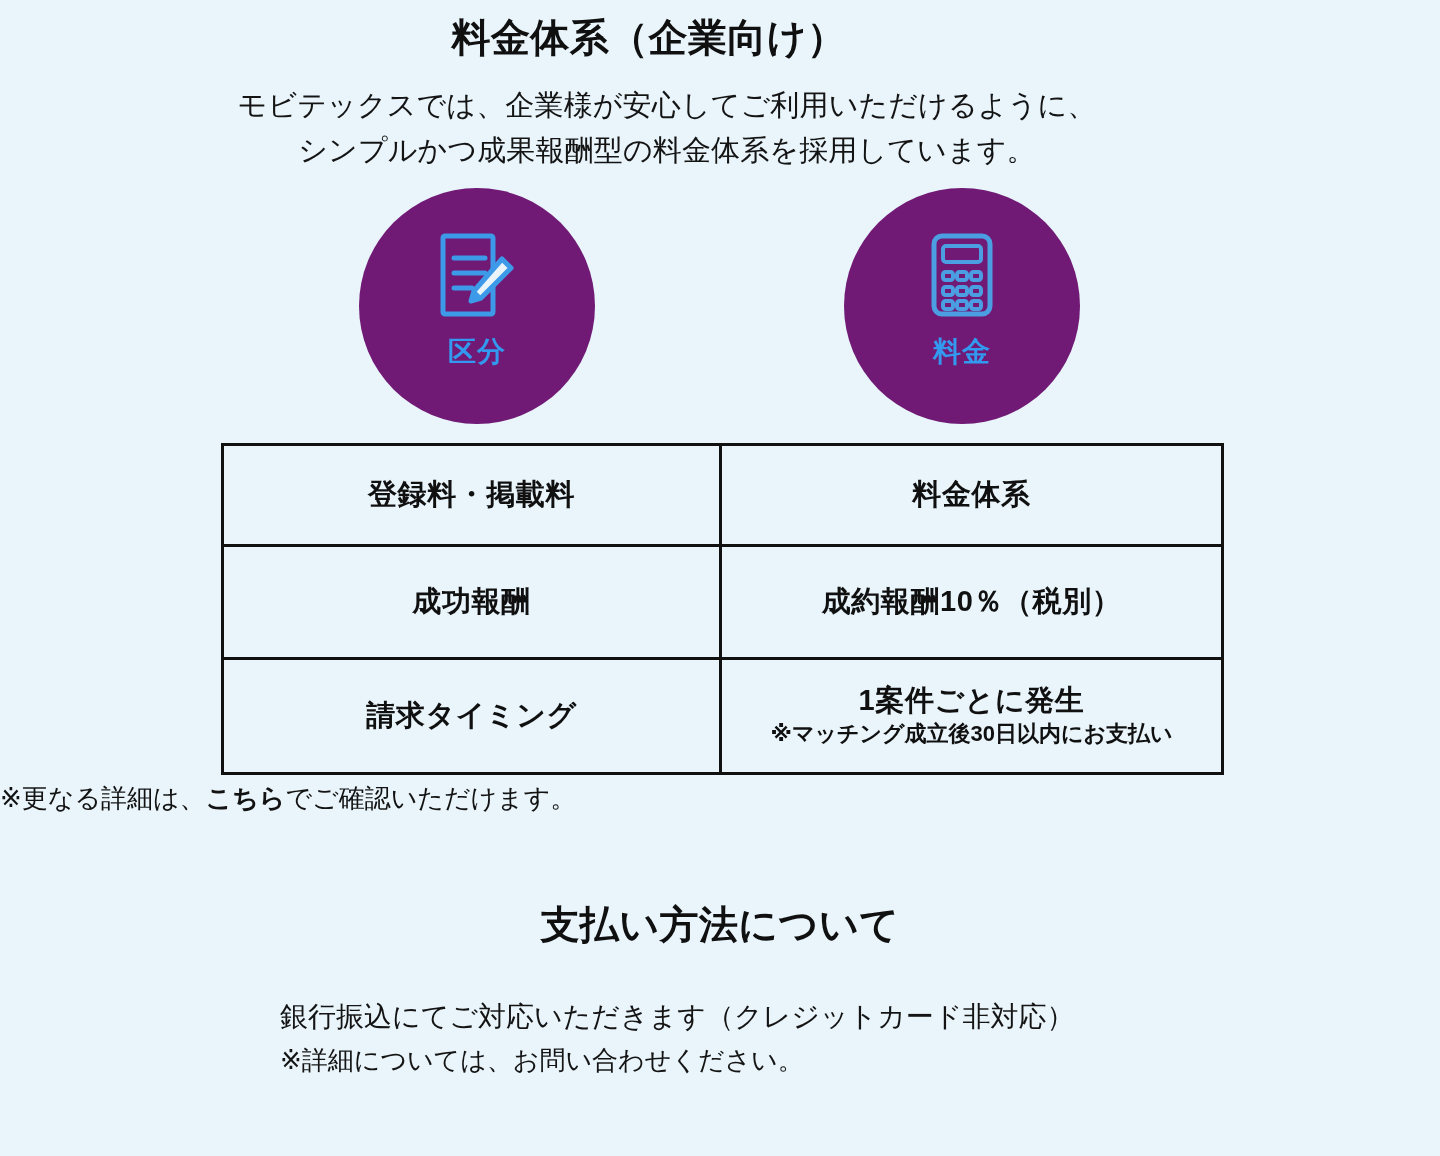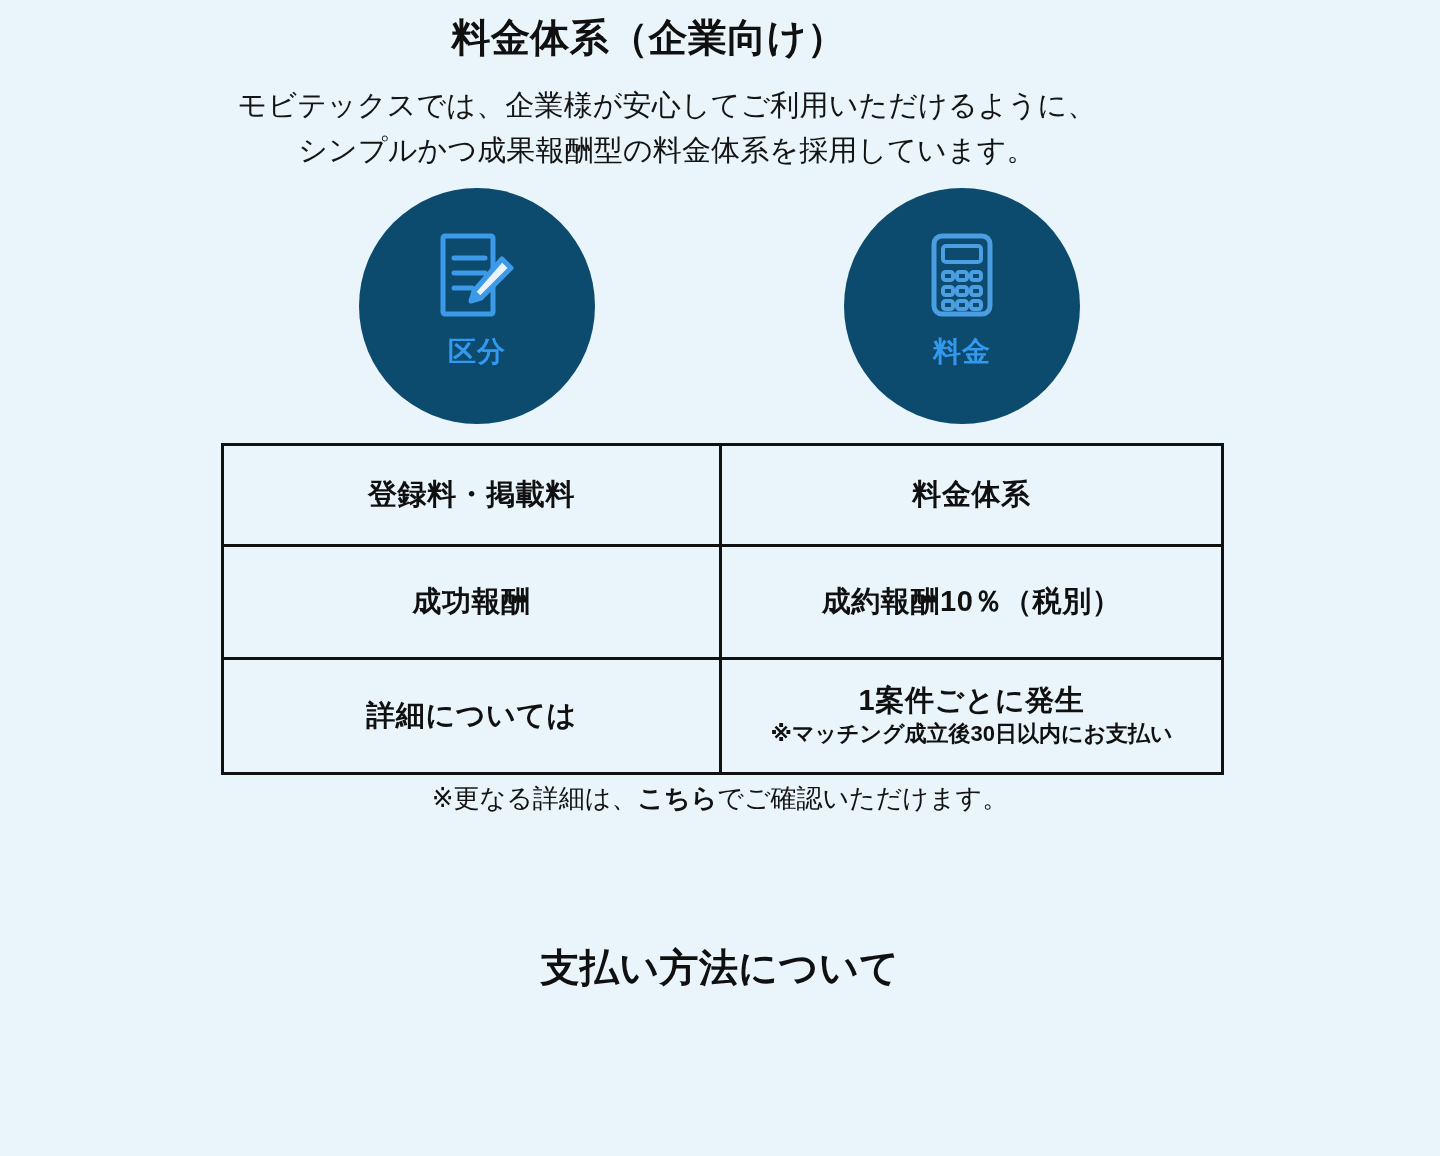--- a/index.html
+++ b/index.html
@@ -50,21 +50,21 @@
     top: 188px;
     left: 0;
     width: 1440px;
     height: 240px;
   }
   .circle-wrap {
     position: absolute;
     width: 236px;
     height: 236px;
     border-radius: 50%;
-    background: #0c4a6e;
+    background: #701a75;
     display: flex;
     flex-direction: column;
     align-items: center;
     justify-content: flex-start;
   }
   .circle-wrap.c1 { left: 359px; top: 0; }
   .circle-wrap.c2 { left: 844px; top: 0; }
 
   .circle-icon {
     margin-top: 44px;
@@ -116,35 +116,34 @@
     line-height: 1.2;
     color: #101010;
   }
 
   
   .table-note {
     position: absolute;
     left: 0;
     top: 782px;
     width: 1440px;
-    text-align: center;
     font-size: 26px;
     line-height: 1.3;
     color: #121212;
     font-weight: 500;
   }
   .table-note .link {
     font-weight: bold;
   }
 
   
   .section2-title {
     position: absolute;
     left: 0;
-    top: 948px;
+    top: 905px;
     width: 1440px;
     text-align: center;
     font-size: 39px;
     font-weight: bold;
     color: #101010;
     letter-spacing: 0.01em;
     line-height: 1;
   }
   .section2-body {
     position: absolute;
@@ -222,27 +221,31 @@
       <tr class="r2">
         <td>
           <span class="cell-main">成功報酬</span>
         </td>
         <td>
           <span class="cell-main">成約報酬10％（税別）</span>
         </td>
       </tr>
       <tr class="r3">
         <td>
-          <span class="cell-main">詳細については</span>
+          <span class="cell-main">請求タイミング</span>
         </td>
         <td>
           <span class="cell-main">1案件ごとに発生</span>
           <span class="cell-sub">※マッチング成立後30日以内にお支払い</span>
         </td>
       </tr>
     </tbody>
   </table>
 
   <div class="table-note"><span>※更なる詳細は、</span><span class="link">こちら</span><span>でご確認いただけます。</span></div>
 
   <div class="section2-title">支払い方法について</div>
+  <div class="section2-body">
+    <span class="b-line">銀行振込にてご対応いただきます（クレジットカード非対応）</span>
+    <span class="b-line sub">※詳細については、お問い合わせください。</span>
+  </div>
 
 </div>
 
 </body></html>

